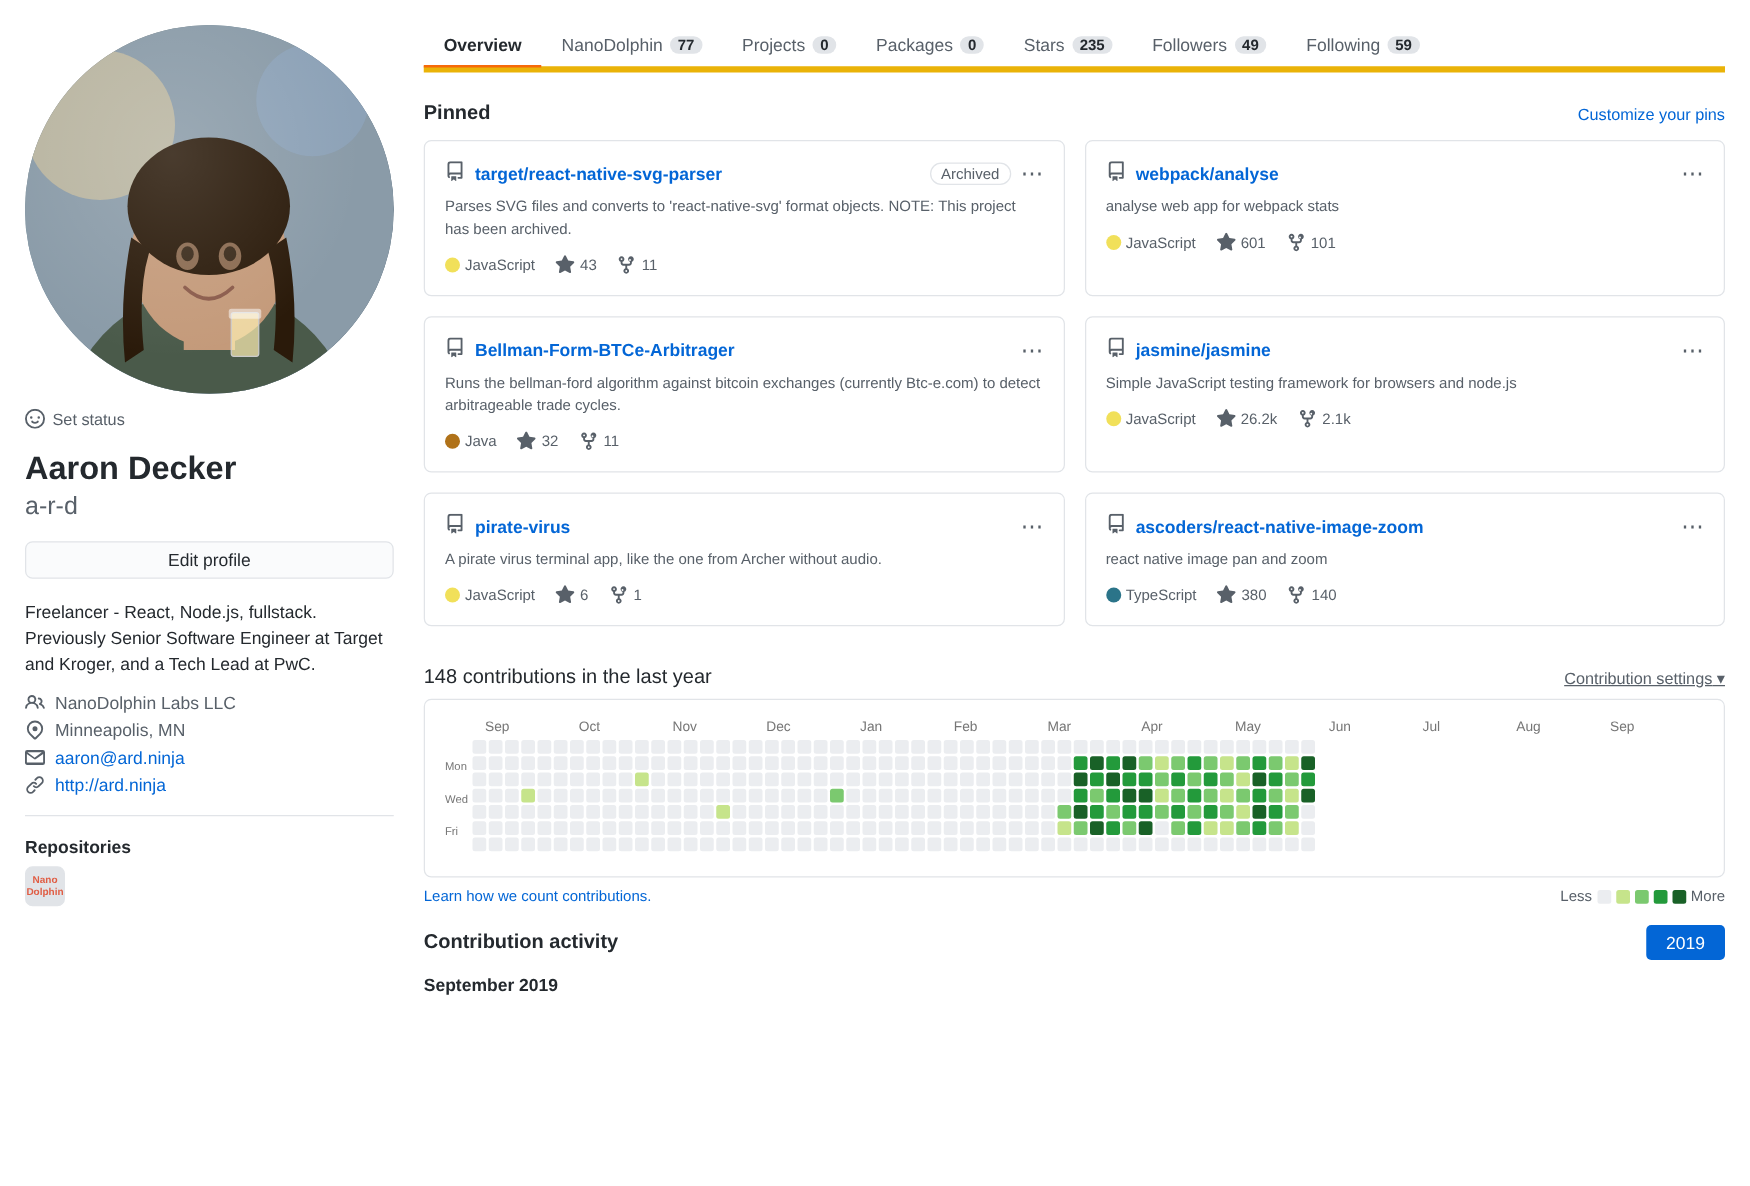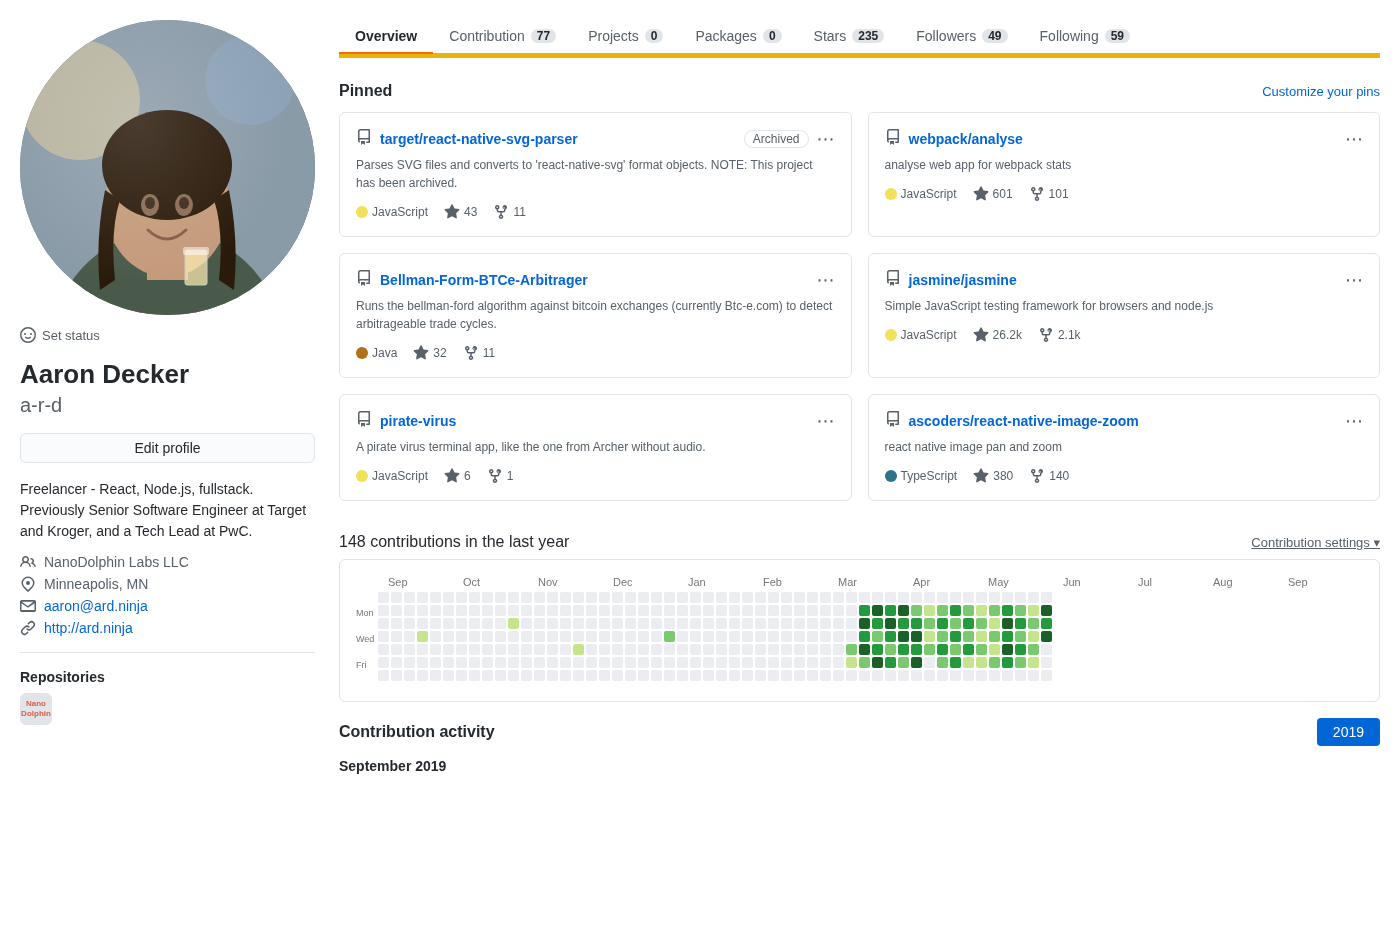--- a/index.html
+++ b/index.html
@@ -186,21 +186,21 @@
     </div>
   </aside>
 
   <main class="main">
 
     <nav class="profile-nav">
       <a class="nav-tab active">
         <span>Overview</span>
       </a>
       <a class="nav-tab">
-        <span>Contribution</span>
+        <span>NanoDolphin</span>
         <span class="nav-badge">77</span>
       </a>
       <a class="nav-tab">
         <span>Projects</span>
         <span class="nav-badge">0</span>
       </a>
       <a class="nav-tab">
         <span>Packages</span>
         <span class="nav-badge">0</span>
       </a>
@@ -930,20 +930,32 @@
               <div style="width: 11px; height: 11px; border-radius: 2px; background: rgb(35, 154, 59);"></div>
               <div style="width: 11px; height: 11px; border-radius: 2px; background: rgb(25, 97, 39);"></div>
               <div style="width: 11px; height: 11px; border-radius: 2px; background: rgb(235, 237, 240);"></div>
               <div style="width: 11px; height: 11px; border-radius: 2px; background: rgb(235, 237, 240);"></div>
               <div style="width: 11px; height: 11px; border-radius: 2px; background: rgb(235, 237, 240);"></div>
             </div>
           </div>
       </div>
     </div>
 
+    <div class="contrib-footer">
+      <a class="contrib-learn-link" href="#">Learn how we count contributions.</a>
+      <div class="contrib-legend">
+        <span>Less</span>
+        <span class="legend-box contrib-0"></span>
+        <span class="legend-box contrib-1"></span>
+        <span class="legend-box contrib-2"></span>
+        <span class="legend-box contrib-3"></span>
+        <span class="legend-box contrib-4"></span>
+        <span>More</span>
+      </div>
+    </div>
 
     <div class="activity-header">
       <h2 class="activity-title">Contribution activity</h2>
       <button class="year-btn">2019</button>
     </div>
     <p class="activity-period">September 2019</p>
   </main>
 </div>
 
 </body></html>

